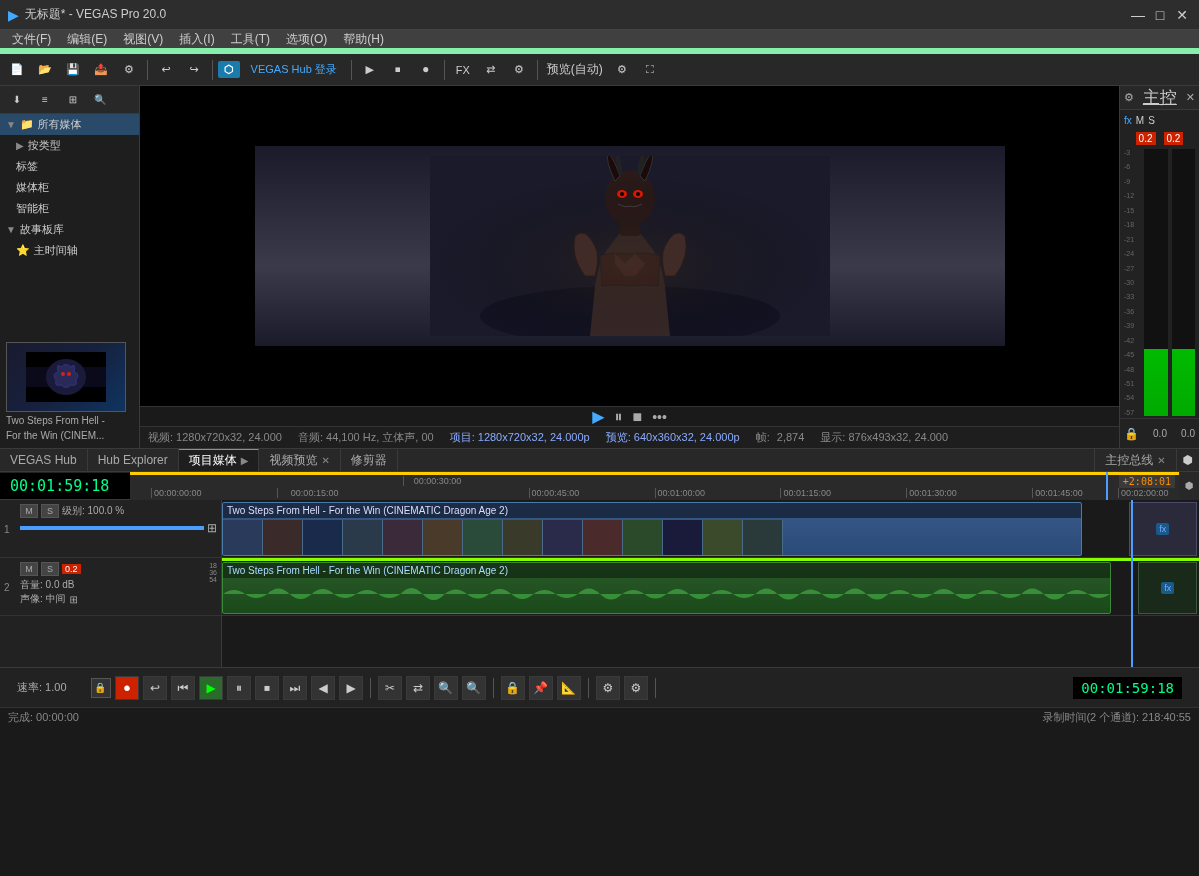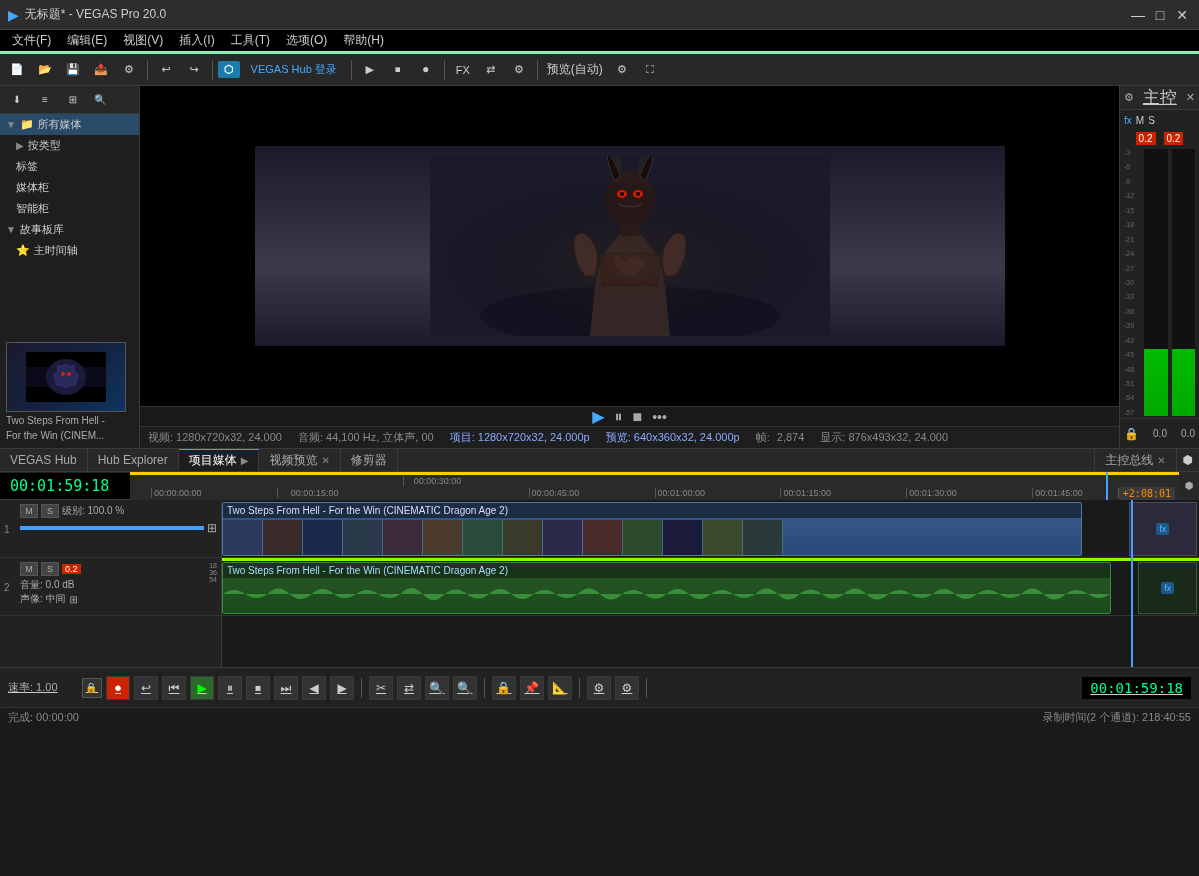--- a/index.html
+++ b/index.html
@@ -5,21 +5,21 @@
     * { margin: 0; padding: 0; box-sizing: border-box; }
     body { width: 1199px; height: 876px; background: #1a1a1a; color: #ccc; font-family: 'Microsoft YaHei', Arial, sans-serif; font-size: 12px; overflow: hidden; }
     
     
     #titlebar { background: #2d2d2d; height: 30px; display: flex; align-items: center; justify-content: space-between; padding: 0 8px; border-bottom: 1px solid #444; }
     #titlebar-left { display: flex; align-items: center; gap: 6px; font-size: 12px; color: #ccc; }
     #titlebar-controls { display: flex; gap: 4px; }
     .title-btn { width: 18px; height: 18px; display: flex; align-items: center; justify-content: center; color: #ccc; cursor: pointer; font-size: 14px; }
 
     
-    #menubar { background: #000000; height: 24px; display: flex; align-items: center; padding: 0 4px; border-bottom: 3px solid #86efac; }
+    #menubar { background: #404040; height: 24px; display: flex; align-items: center; padding: 0 4px; border-bottom: 6px solid #86efac; }
     .menu-item { padding: 2px 8px; color: #ccc; cursor: pointer; font-size: 12px; }
 
     
     #toolbar { background: #282828; height: 32px; display: flex; align-items: center; padding: 0 4px; border-bottom: 1px solid #3a3a3a; gap: 2px; }
     .tb-btn { width: 26px; height: 24px; display: flex; align-items: center; justify-content: center; color: #ccc; cursor: pointer; border: 1px solid transparent; font-size: 11px; }
     .tb-sep { width: 1px; height: 20px; background: #555; margin: 0 3px; }
     .tb-logo { background: #1a7cad; color: white; padding: 2px 6px; font-size: 11px; font-weight: bold; border-radius: 2px; }
     .tree-item { padding: 3px 6px; cursor: pointer; display: flex; align-items: center; gap: 4px; font-size: 12px; }
     .tree-item.selected { background: #2a4a6a; }
     .tree-arrow { color: #888; font-size: 10px; }
@@ -323,21 +323,21 @@
       <div style="position:absolute;bottom:14px;left:26%;color:#888;font-size:9px;border-left:1px solid #555;padding-left:10px;">00:00:30:00</div>
       <div style="position:absolute;bottom:2px;left:38%;color:#888;font-size:9px;border-left:1px solid #555;padding-left:2px;">00:00:45:00</div>
       <div style="position:absolute;bottom:2px;left:50%;color:#888;font-size:9px;border-left:1px solid #555;padding-left:2px;">00:01:00:00</div>
       <div style="position:absolute;bottom:2px;left:62%;color:#888;font-size:9px;border-left:1px solid #555;padding-left:2px;">00:01:15:00</div>
       <div style="position:absolute;bottom:2px;left:74%;color:#888;font-size:9px;border-left:1px solid #555;padding-left:2px;">00:01:30:00</div>
       <div style="position:absolute;bottom:2px;left:86%;color:#888;font-size:9px;border-left:1px solid #555;padding-left:2px;">00:01:45:00</div>
       <div style="position:absolute;bottom:2px;right:1%;color:#888;font-size:9px;border-left:1px solid #555;padding-left:2px;">00:02:00:00</div>
 
       <div style="position:absolute;top:0;bottom:0;left:93%;width:2px;background:#4a9eff;z-index:10;"></div>
 
-      <div style="position:absolute;top:3px;right:4px;background:#3a3a3a;color:#ff8c00;font-size:10px;padding:1px 4px;font-family:monospace;margin-top:12px;">+2:08:01</div>
+      <div style="position:absolute;top:3px;right:4px;background:#3a3a3a;color:#ff8c00;font-size:10px;padding:1px 4px;font-family:monospace;">+2:08:01</div>
     </div>
 
     <div style="width:20px;height:28px;display:flex;align-items:center;justify-content:center;background:#282828;cursor:pointer;">
       <span style="font-size:10px;color:#aaa;">⬢</span>
     </div>
   </div>
 
   <div style="display:flex;flex:1;">
 
     <div style="width:222px;background:#222;border-right:1px solid #3a3a3a;flex-shrink:0;">
@@ -429,21 +429,21 @@
         </div>
 
         <div style="position:absolute;right:2px;top:4px;width:6%;height:52px;background:#1a2a1a;border:1px solid #3a5a3a;display:flex;align-items:center;justify-content:center;">
           <span class="fx-badge">fx</span>
         </div>
       </div>
     </div>
   </div>
 </div>
 
-<div style="height:40px;background:#222;border-top:1px solid #3a3a3a;display:flex;align-items:center;padding:0 8px;gap:4px;text-decoration:underline;">
+<div style="height:40px;background:#222;border-top:1px solid #3a3a3a;display:flex;align-items:center;padding:0 17px;gap:4px;">
   <span style="color:#aaa;font-size:11px;min-width:70px;">速率: 1.00</span>
   <div style="width:20px;height:20px;border:1px solid #555;display:flex;align-items:center;justify-content:center;cursor:pointer;background:#333;">
     <span style="font-size:10px;">🔒</span>
   </div>
   <div class="transport-btn rec">⏺</div>
   <div class="transport-btn">↩</div>
   <div class="transport-btn">⏮</div>
   <div class="transport-btn play-active">▶</div>
   <div class="transport-btn">⏸</div>
   <div class="transport-btn">⏹</div>

